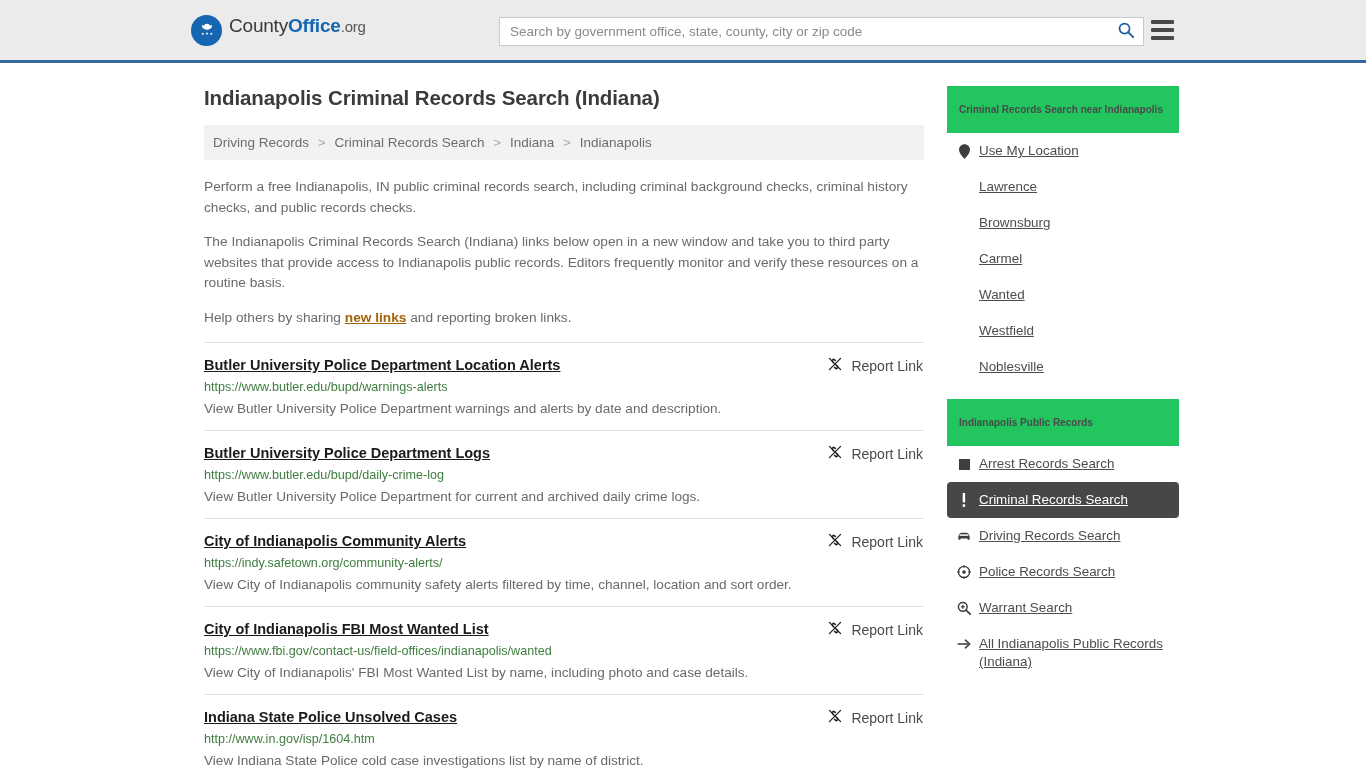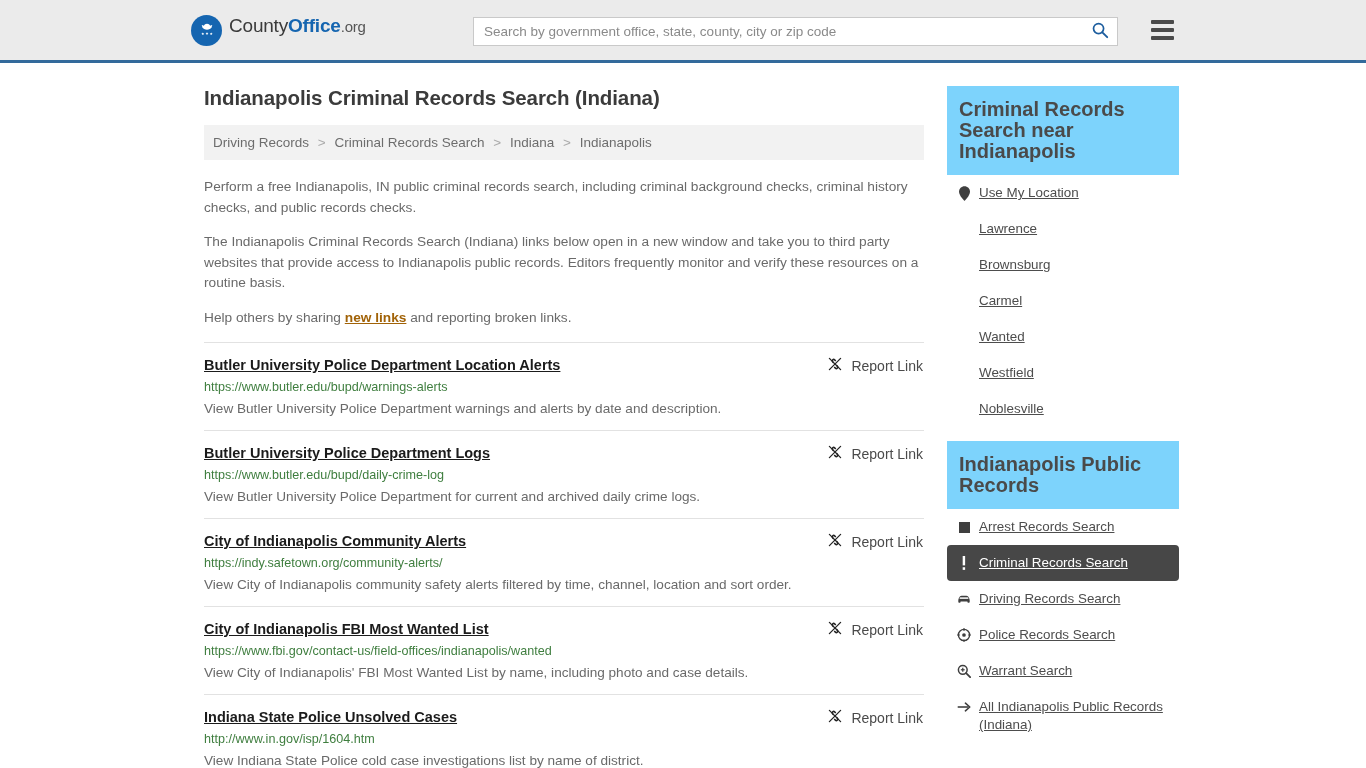--- a/index.html
+++ b/index.html
@@ -37,21 +37,21 @@
     font-size: 19px;
     color: #3a3a3a;
     letter-spacing: -0.2px;
     white-space: nowrap;
   }
   .logo-text .b { color: #1565b0; font-weight: bold; }
   .logo-text .org { font-size: 15px; color: #555; }
 
   .search-wrap {
     position: absolute;
-    left: 473px;
+    left: 499px;
     top: 17px;
     width: 645px;
     height: 29px;
     display: flex;
     align-items: center;
     background: #ffffff;
     border: 1px solid #c9c9c9;
   }
   .search-input {
     flex: 1;
@@ -163,23 +163,23 @@
     align-items: center;
     gap: 8px;
     font-size: 14px;
     color: #4a4a4a;
     cursor: pointer;
     white-space: nowrap;
   }
 
   
   .side-box-head {
-    background: #7dd3fc;
+    background: #22c55e;
     padding: 13px 12px;
-    font-size: 20px;
+    font-size: 10px;
     font-weight: bold;
     color: #4a4a4a;
     line-height: 21px;
   }
   .side-list { margin: 0; padding: 0; list-style: none; }
   .side-list li {
     display: flex;
     align-items: flex-start;
     gap: 8px;
     padding: 9px 10px;

